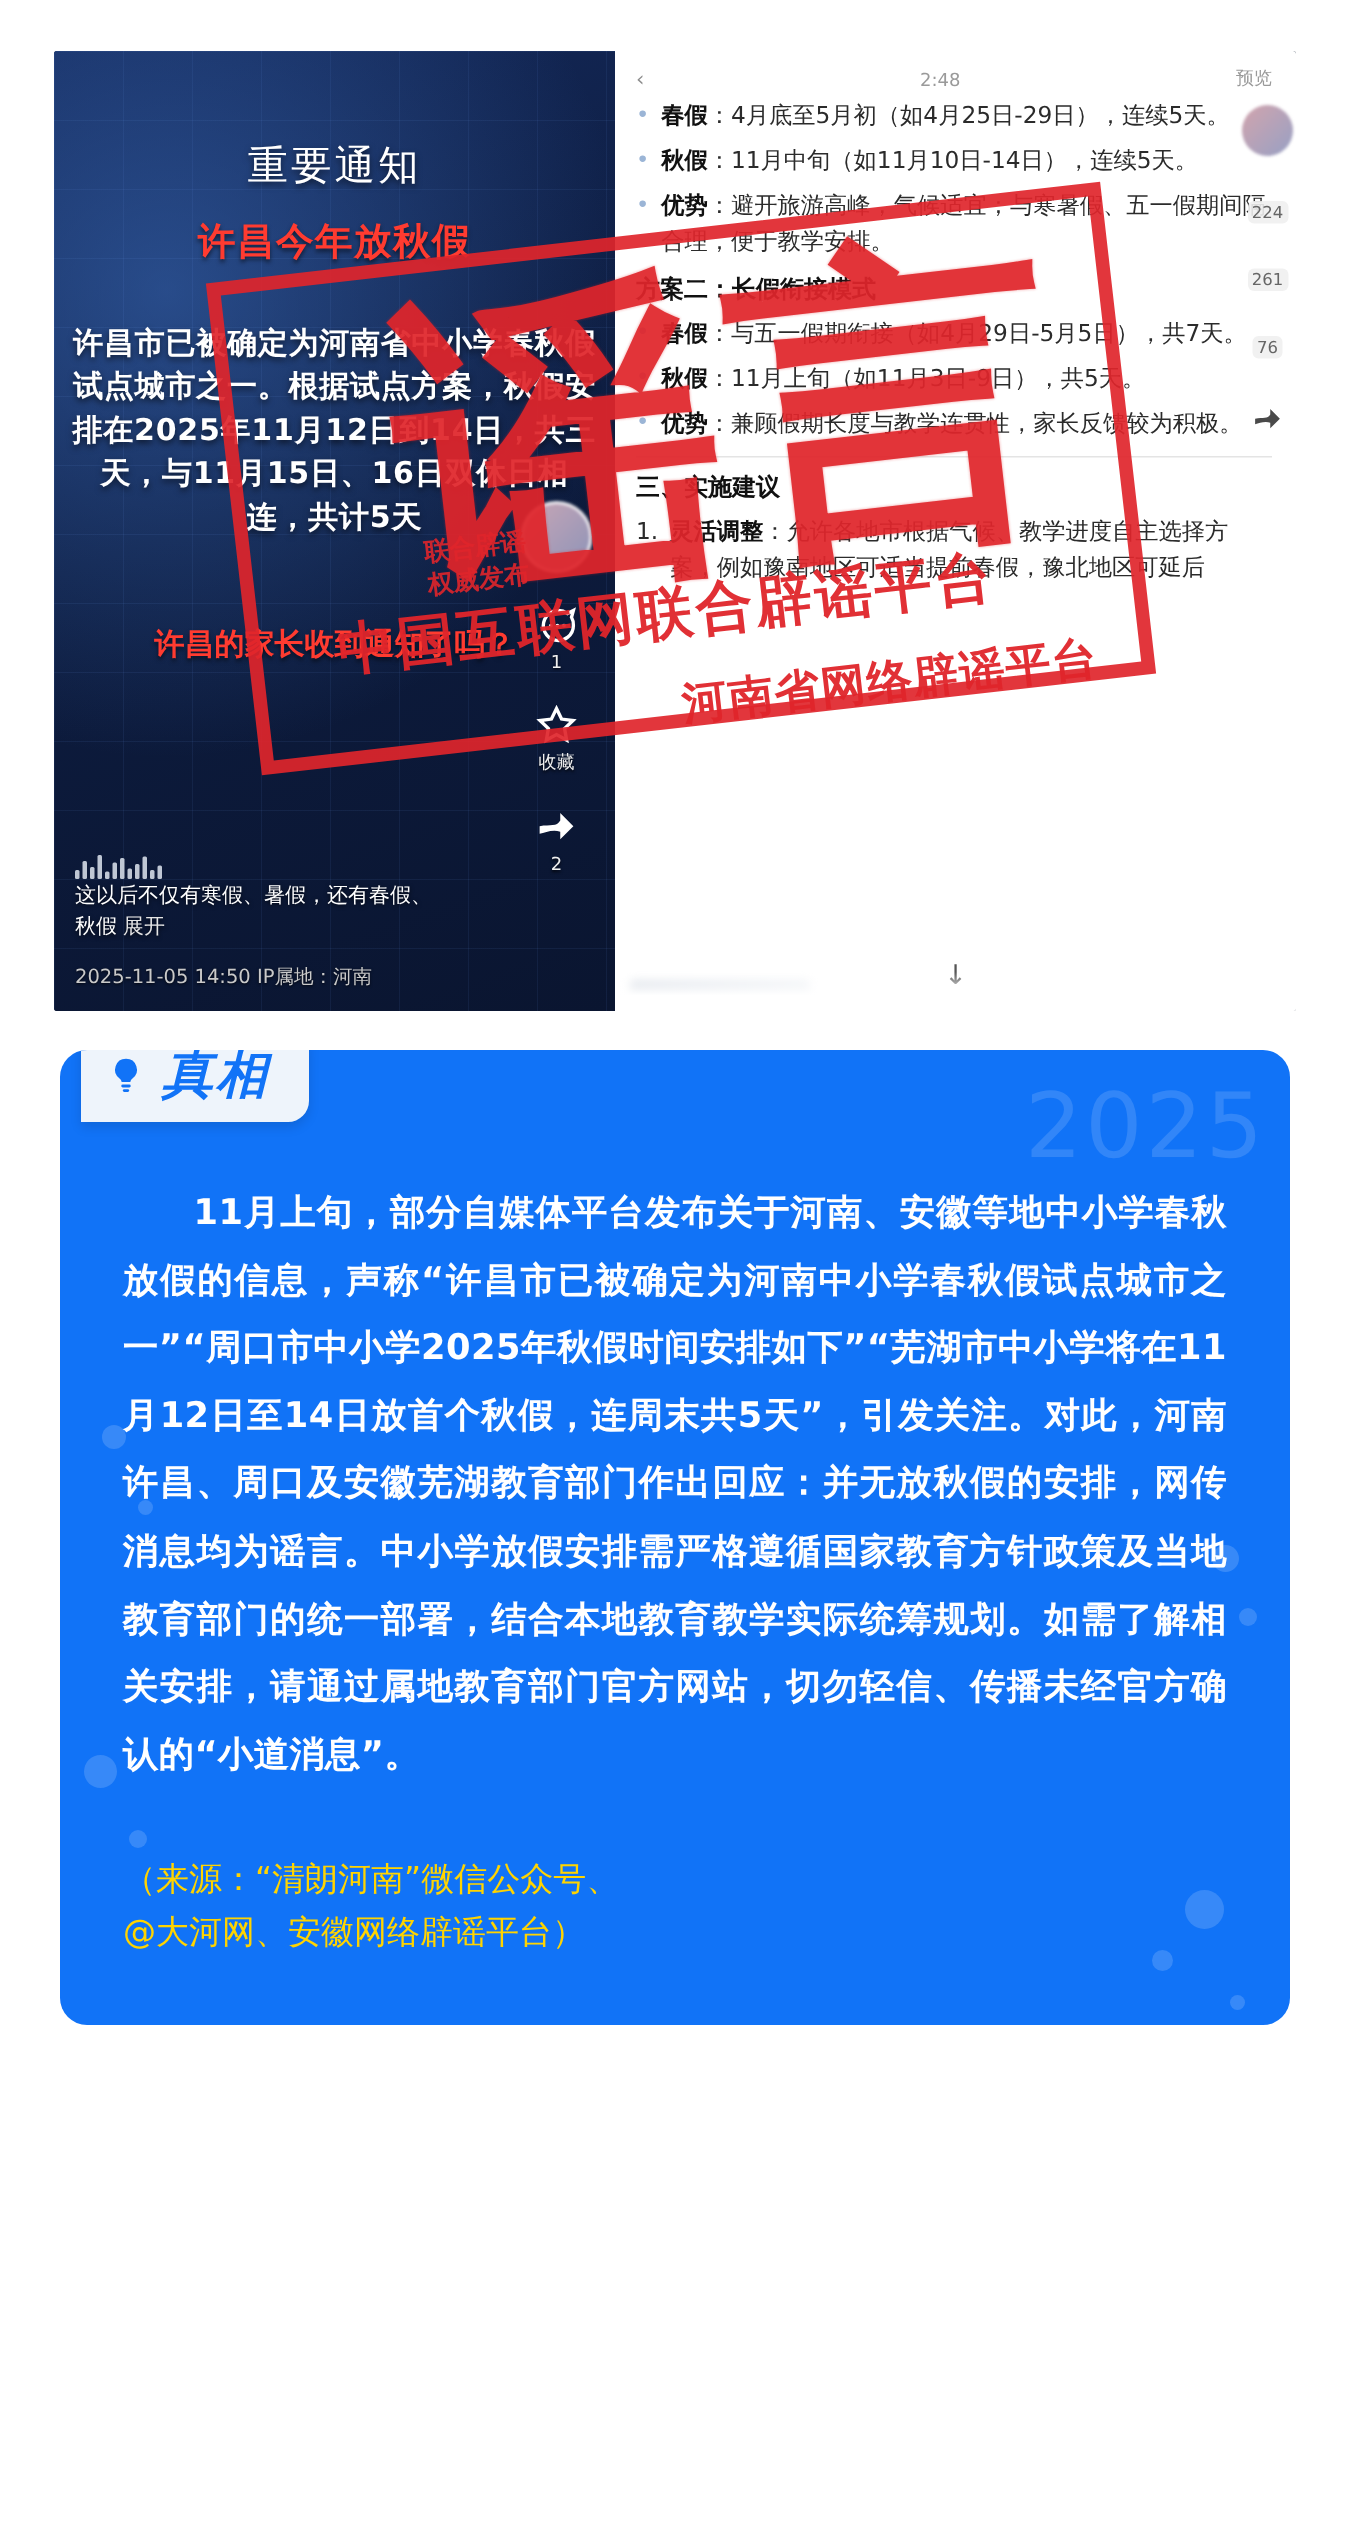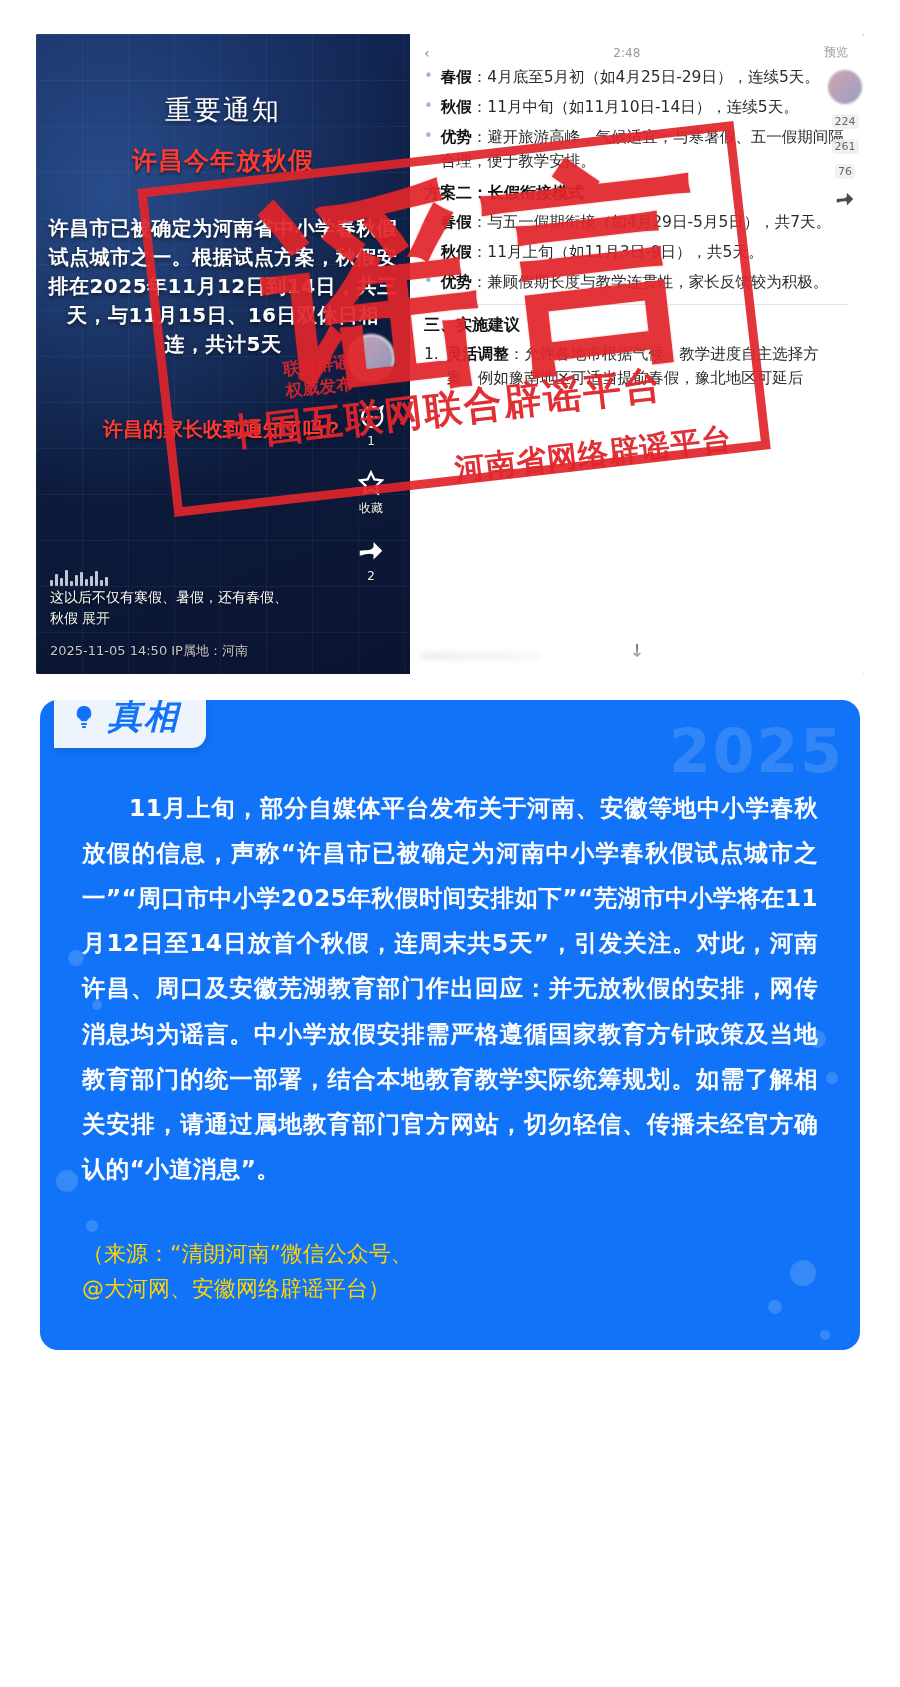--- a/index.html
+++ b/index.html
@@ -154,21 +154,21 @@
     position:absolute;left:10px;bottom:4px;width:120px;height:16px;
     background:linear-gradient(90deg,#cfd6e0,#eaeef3);
     filter:blur(3px);border-radius:3px;
   }
   .scroll-down{
     position:absolute;left:50%;bottom:10px;transform:translateX(-50%);
     width:26px;height:26px;color:#555;font-size:18px;text-align:center;line-height:26px;
   }
   .doc-right-rail{
     position:absolute;right:2px;top:0;bottom:0;width:34px;
-    display:flex;flex-direction:column;align-items:center;gap:10px;
+    display:flex;flex-direction:column;align-items:center;gap:30px;
     padding-top:36px;color:#4a4a4a;font-size:11px;
   }
   .doc-right-rail .pill{
     background:rgba(240,240,240,.9);border-radius:4px;padding:1px 3px;color:#666;
   }
   .doc-avatar{
     width:34px;height:34px;border-radius:50%;
     background:linear-gradient(135deg,#d2a4ad,#97a0c4);
     filter:blur(1px);
   }
@@ -240,21 +240,21 @@
   }
   .truth-card{
     position:relative;
     background:#1173f7;
     border-radius:18px;
     padding:86px 42px 44px 42px;
     overflow:hidden;
   }
   .watermark-year{
     position:absolute;right:16px;top:16px;
-    font-size:60px;font-weight:bold;color:rgba(255,255,255,.14);
+    font-size:60px;font-weight:normal;color:rgba(255,255,255,.14);
     letter-spacing:2px;
   }
   .bubbles{position:absolute;inset:0;pointer-events:none;}
   .bubbles i{
     position:absolute;display:block;border-radius:50%;
     background:rgba(255,255,255,.16);
   }
   .truth-tag{
     position:absolute;
     left:14px; top:-14px;

